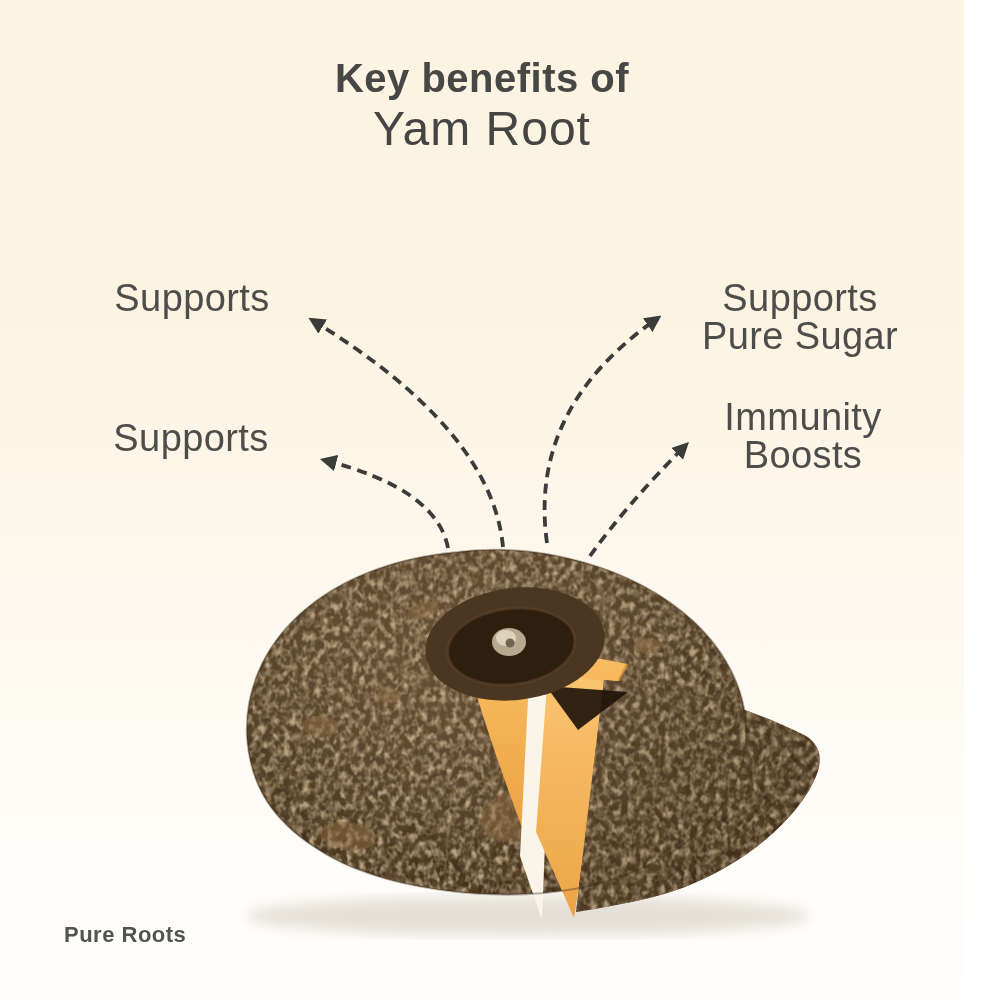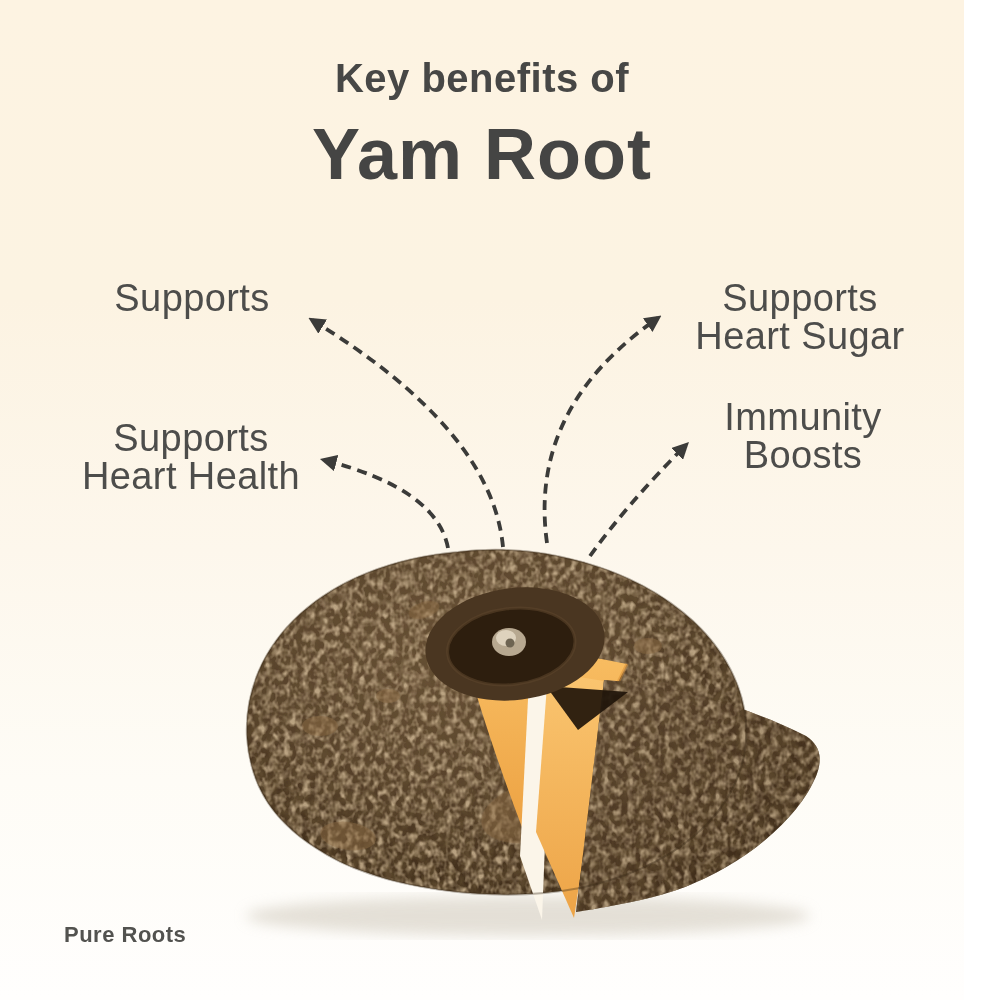--- a/index.html
+++ b/index.html
@@ -10,22 +10,22 @@
     background:linear-gradient(180deg,#fdf3e2 0%,#fcf3e2 30%,#fdf7ec 55%,#fefcf6 78%,#fffefd 100%);
     font-family:"Liberation Sans", sans-serif;
     color:#4b4b49;
   }
   .header { position:absolute; top:0; left:0; width:100%; text-align:center; }
   .kicker {
     margin-top:56px;
     font-size:40px; font-weight:700; color:#474746; letter-spacing:0.5px;
   }
   .product {
-    margin-top:12px;
-    font-size:72px; font-weight:700; color:#454544; letter-spacing:1px;
+    margin-top:0;
+    font-size:48px; font-weight:400; color:#454544; letter-spacing:1px;
   }
   .benefit {
     position:absolute; transform:translateX(-50%);
     text-align:center; font-size:38px; line-height:38px;
     color:#4d4d4b; letter-spacing:0.4px; white-space:nowrap;
   }
   .b-digestion   { left:192px; top:279px; }
   .b-bloodsugar  { left:800px; top:279px; }
   .b-heart       { left:191px; top:419px; }
   .b-immunity    { left:803px; top:398px; }
@@ -46,26 +46,25 @@
     <div class="kicker">Key benefits of</div>
     <div class="product">Yam Root</div>
   </div>
 
   <div class="benefit b-digestion">
     <div>Supports</div>
   </div>
 
   <div class="benefit b-bloodsugar">
     <div>Supports</div>
-    <div>Heart Sugar</div>
+    <div>Pure Sugar</div>
   </div>
 
   <div class="benefit b-heart">
     <div>Supports</div>
-    <div>Heart Health</div>
   </div>
 
   <div class="benefit b-immunity">
     <div>Immunity</div>
     <div>Boosts</div>
   </div>
 
   <svg class="yam" viewBox="0 0 624 416" aria-hidden="true">
     <defs>
       <radialGradient id="skinG" cx="42%" cy="30%" r="78%">

